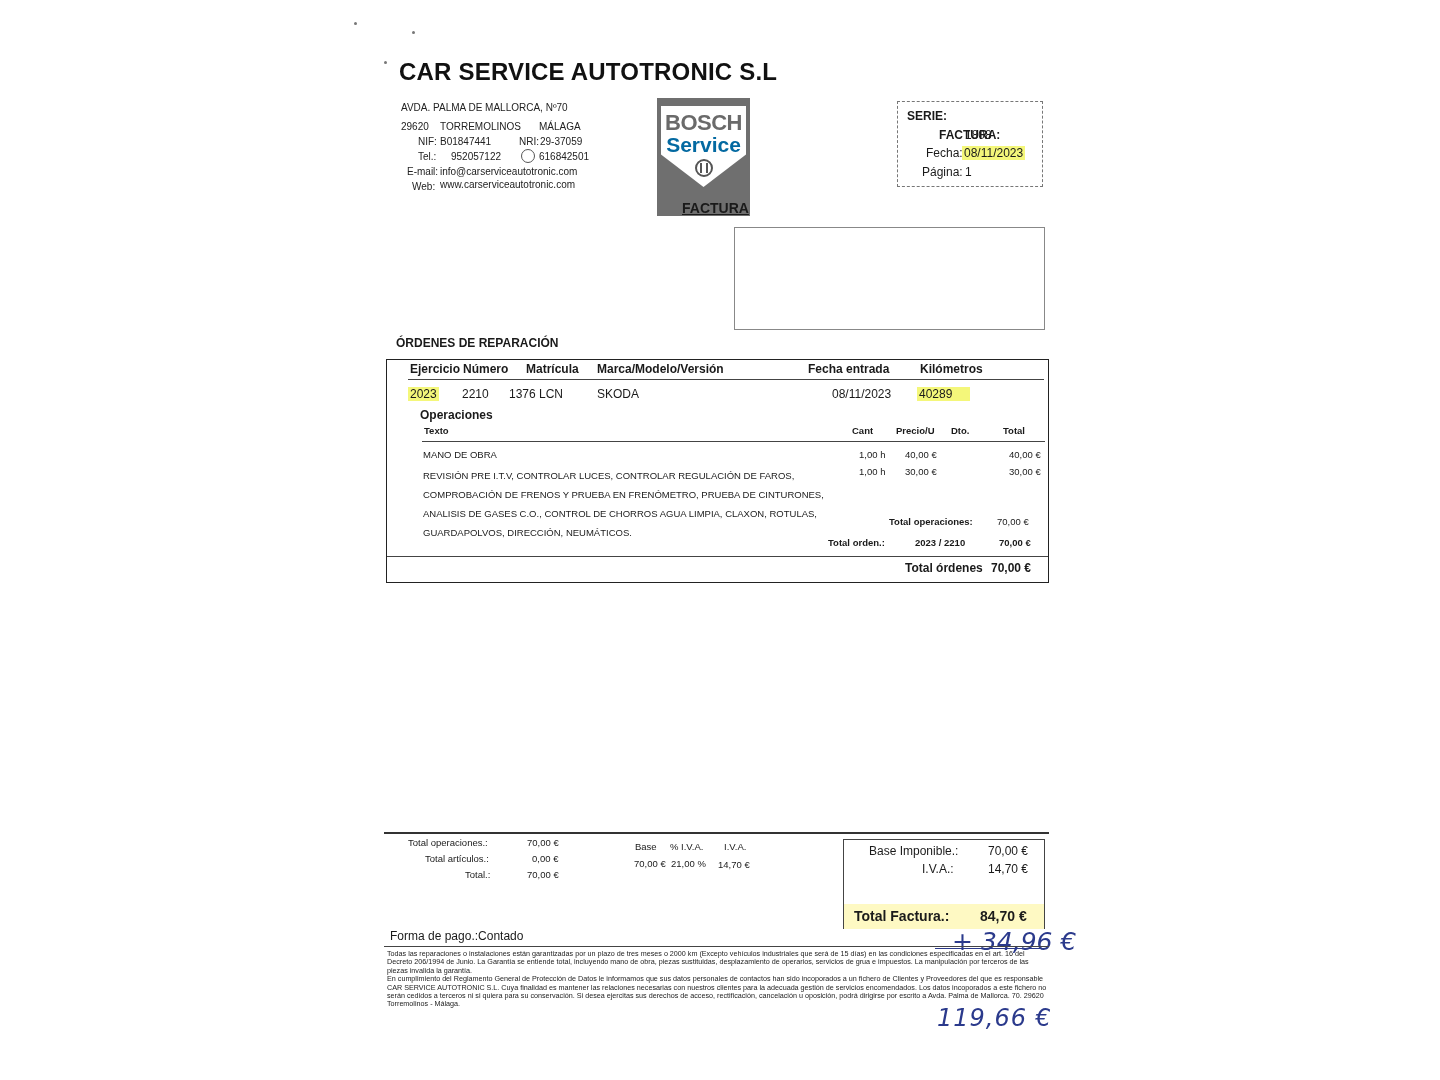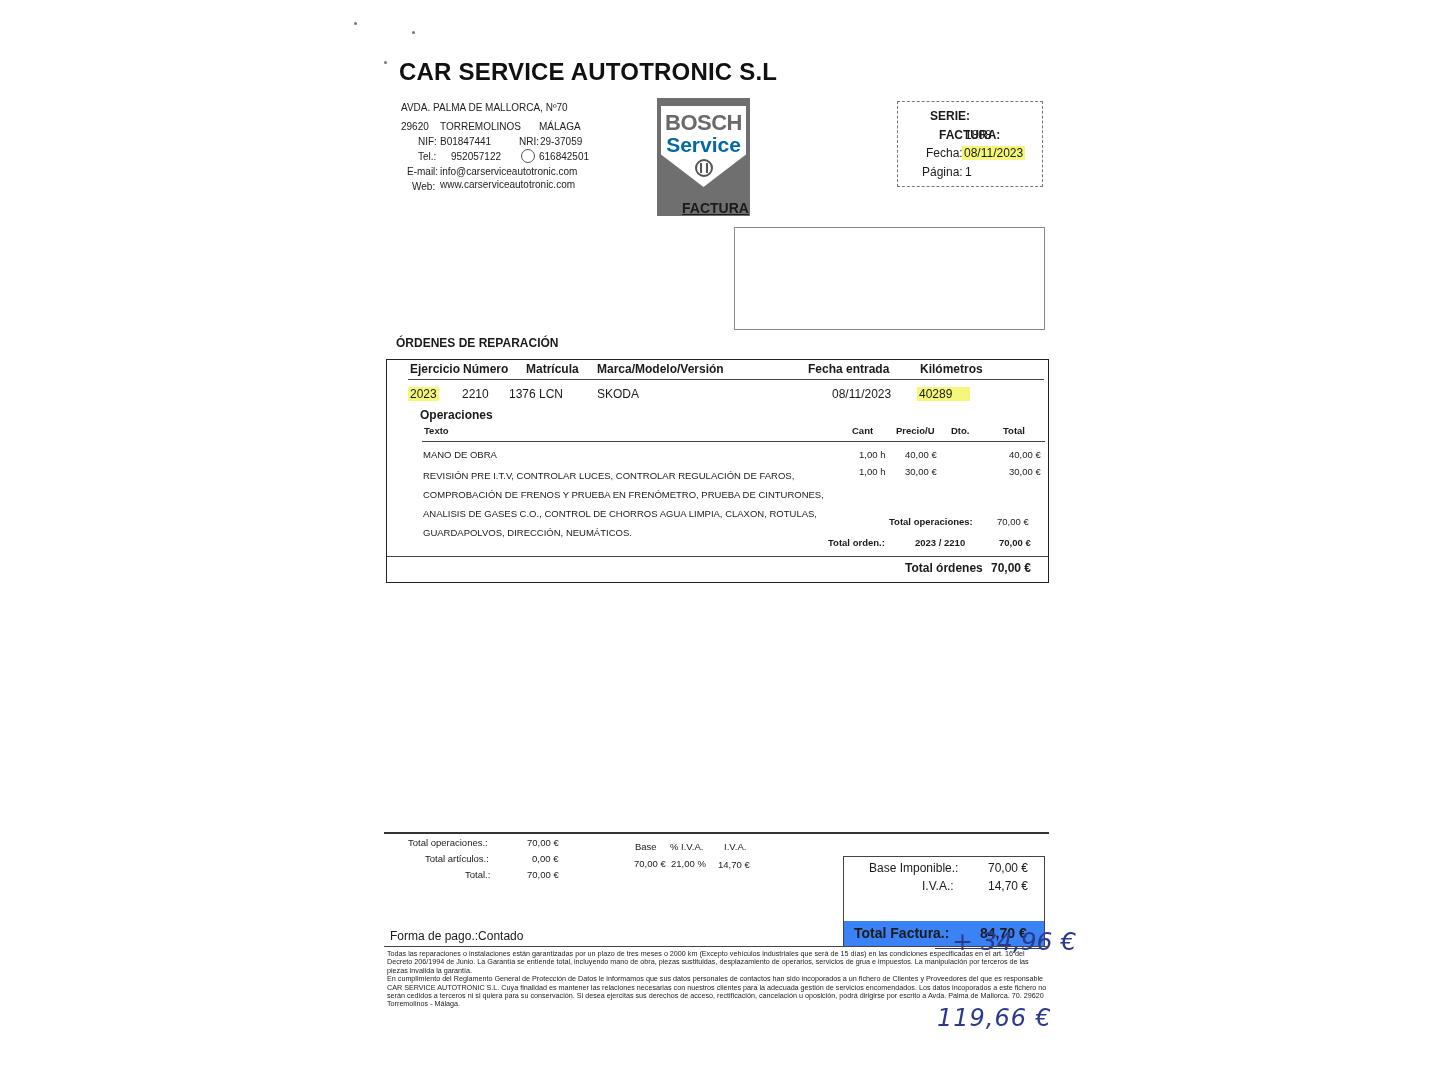--- a/index.html
+++ b/index.html
@@ -22,22 +22,22 @@
   .client-box { left: 734px; top: 227px; width: 311px; height: 103px; border: 1px solid #888; }
   .section-title { left: 396px; top: 336px; font-size: 12px; font-weight: bold; }
   .orders-box { left: 386px; top: 359px; width: 663px; height: 224px; border: 1px solid #222; }
   .oh { font-size: 12px; font-weight: bold; white-space: nowrap; }
   .ov { font-size: 12px; white-space: nowrap; }
   .hline { height: 1px; background: #444; }
   .small-b { font-size: 9.5px; font-weight: bold; white-space: nowrap; }
   .small { font-size: 9.5px; white-space: nowrap; }
   .desc { left: 423px; top: 466px; width: 430px; font-size: 9.5px; line-height: 19px; }
   .footer-line { left: 384px; top: 832px; width: 665px; height: 2px; background: #333; }
-  .tot-box { left: 843px; top: 839px; width: 202px; height: 90px; border: 1px solid #444; margin-top: 17px; }
-  .tot-band { position: absolute; left: 0; top: 64px; width: 200px; height: 25px; background: #3b82f6; }
+  .tot-box { left: 843px; top: 839px; width: 202px; height: 90px; border: 1px solid #444; }
+  .tot-band { position: absolute; left: 0; top: 64px; width: 200px; height: 25px; background: #fef9c3; }
   .handwritten { font-family: "DejaVu Sans", sans-serif; color: #2b3a8c; font-style: italic; }
   .legal { left: 387px; top: 950px; width: 660px; font-size: 7.2px; line-height: 8.4px; color: #222; }
   .speck { width: 3px; height: 3px; background: #777; border-radius: 50%; }
 </style>
 </head>
 <body>
 
 <div class="abs speck" style="left:354px;top:22px;"></div>
 <div class="abs speck" style="left:412px;top:31px;"></div>
 <div class="abs speck" style="left:384px;top:61px;"></div>
@@ -68,21 +68,21 @@
   <div class="bosch-inner">
     <div class="bosch-word" style="top:4px;font-size:22px;letter-spacing:-0.5px;">BOSCH</div>
     <div class="bosch-word" style="top:27px;font-size:21px;color:#0369a1;">Service</div>
     <div class="bosch-emblem"></div>
   </div>
 </div>
 
 <div class="abs factura-title">FACTURA</div>
 
 <div class="abs serie-box">
-  <div class="serie-row" style="left:32px;top:7px;font-weight:bold;">SERIE:</div>
+  <div class="serie-row" style="left:9px;top:7px;font-weight:bold;">SERIE:</div>
   <div class="serie-row" style="left:2px;top:26px;font-weight:bold;margin-left:39px;">FACTURA:</div>
   <div class="serie-row" style="left:67px;top:26px;">1808</div>
   <div class="serie-row" style="left:28px;top:44px;">Fecha:</div>
   <div class="serie-row hl" style="left:64px;top:44px;">08/11/2023</div>
   <div class="serie-row" style="left:24px;top:63px;">Página:</div>
   <div class="serie-row" style="left:67px;top:63px;">1</div>
 </div>
 
 <div class="abs client-box"></div>
 

